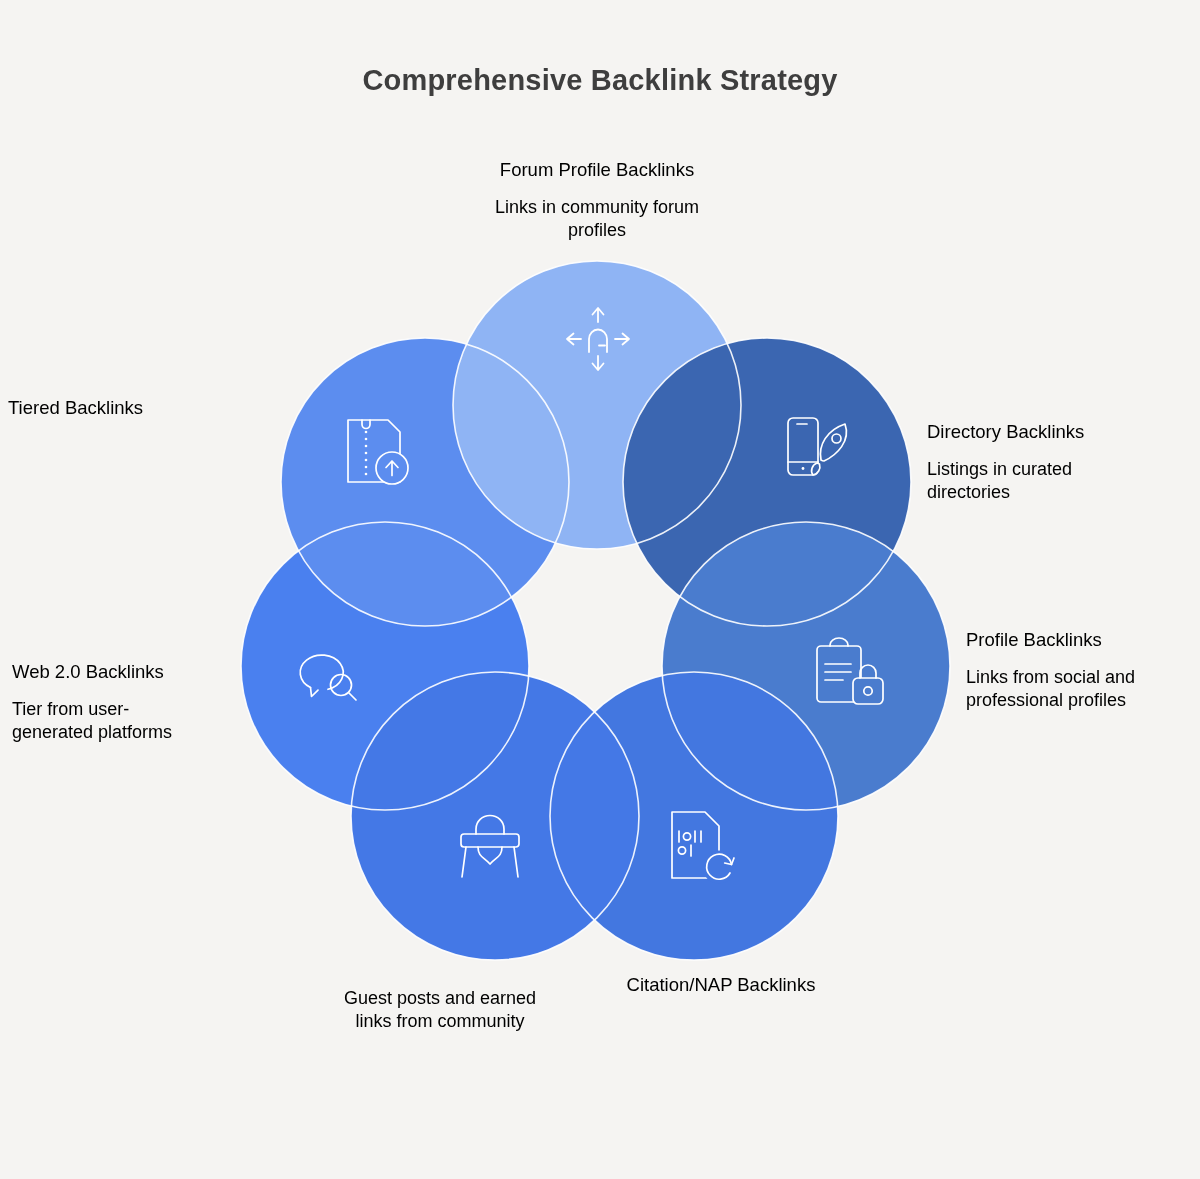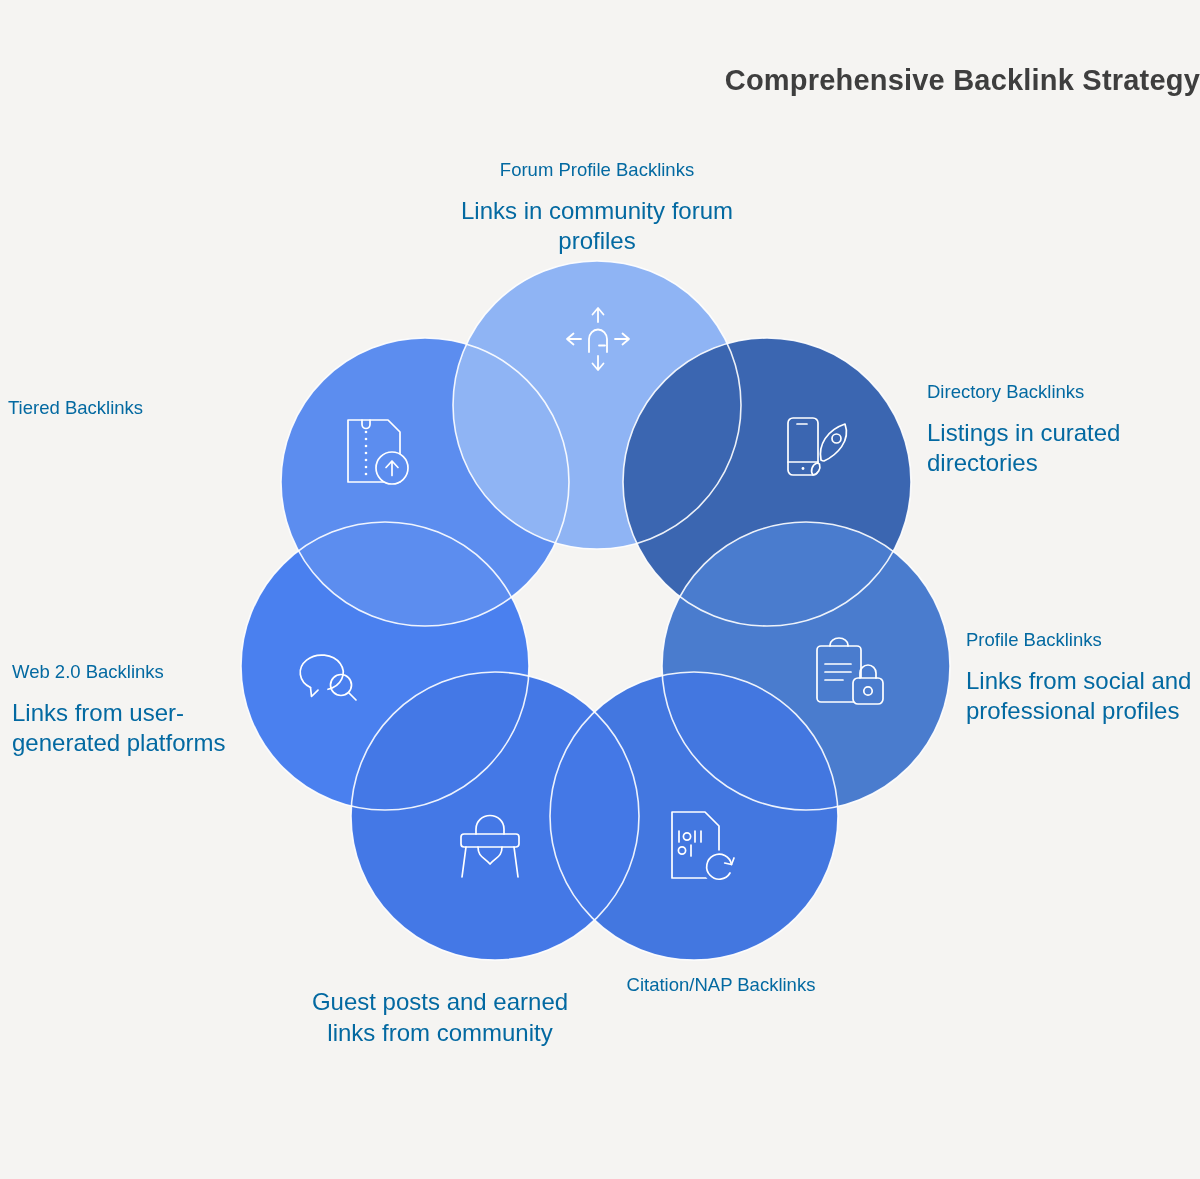--- a/index.html
+++ b/index.html
@@ -5,28 +5,28 @@
   html,body{margin:0;padding:0;}
   body{font-family:"Liberation Sans", sans-serif;}
   .canvas{
     position:relative;
     width:1200px;height:1179px;
     background:#f5f4f2;
     overflow:hidden;
   }
   .page-title{
     position:absolute;left:0;top:64px;width:1200px;
-    text-align:right;
+    text-align:center;
     font-size:29px;font-weight:bold;color:#3e3e3e;
     letter-spacing:0.2px;
   }
   .venn-svg{position:absolute;left:0;top:0;}
-  .seg-block{position:absolute;color:#0369a1;}
+  .seg-block{position:absolute;color:#000000;}
   .seg-title{font-size:18.5px;line-height:1.28;}
-  .seg-desc{font-size:24px;line-height:1.28;margin-top:14px;white-space:pre-line;}
+  .seg-desc{font-size:18px;line-height:1.28;margin-top:14px;white-space:pre-line;}
   .al-c{text-align:center;}
   .al-r{}
   .al-l{text-align:left;}
 </style>
 </head>
 <body>
 
 <div class="canvas">
 
   <div class="page-title">Comprehensive Backlink Strategy</div>
@@ -122,29 +122,29 @@
   <div class="seg-block al-c" style="left:397px;top:158px;width:400px;">
     <div class="seg-title">Forum Profile Backlinks</div>
     <div class="seg-desc">Links in community forum
 profiles</div>
   </div>
 
   <div class="seg-block al-r" style="left:8px;top:396px;width:260px;">
     <div class="seg-title">Tiered Backlinks</div>
   </div>
 
-  <div class="seg-block al-l" style="left:927px;top:380px;width:260px;">
+  <div class="seg-block al-l" style="left:927px;top:420px;width:260px;">
     <div class="seg-title">Directory Backlinks</div>
     <div class="seg-desc">Listings in curated
 directories</div>
   </div>
 
   <div class="seg-block al-r" style="left:12px;top:628px;width:220px;margin-top:32px;">
     <div class="seg-title">Web 2.0 Backlinks</div>
-    <div class="seg-desc">Links from user-
+    <div class="seg-desc">Tier from user-
 generated platforms</div>
   </div>
 
   <div class="seg-block al-l" style="left:966px;top:628px;width:240px;">
     <div class="seg-title">Profile Backlinks</div>
     <div class="seg-desc">Links from social and
 professional profiles</div>
   </div>
 
   <div class="seg-block al-c" style="left:280px;top:973px;width:320px;">

